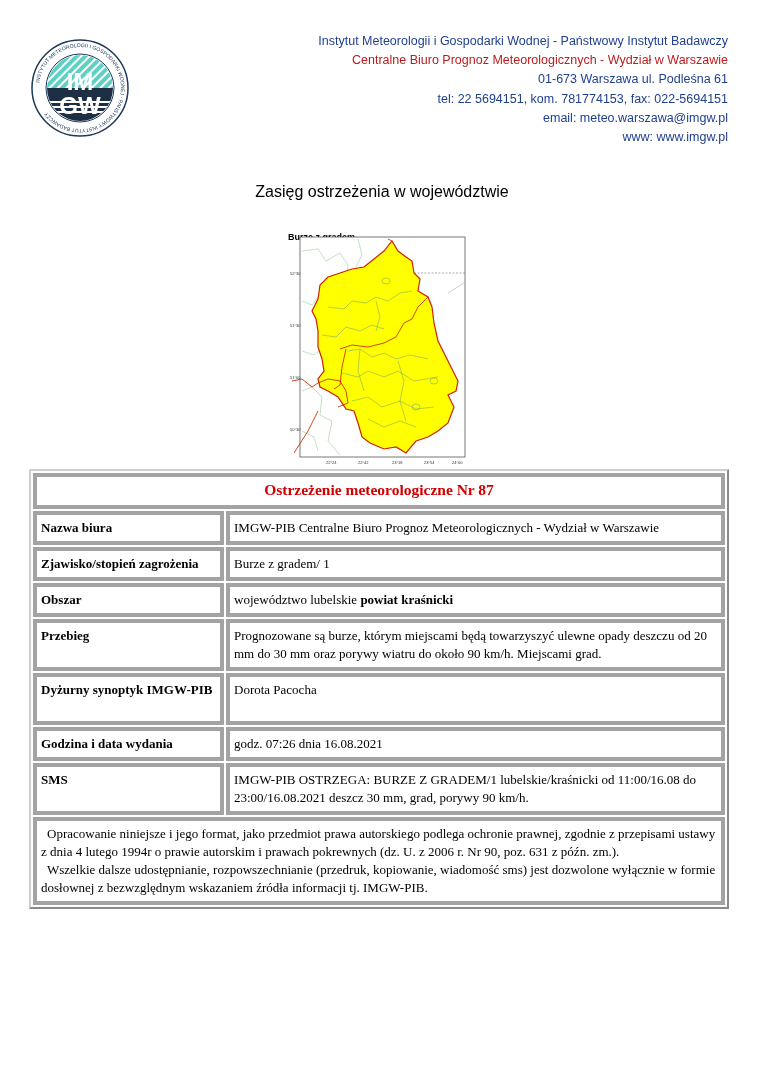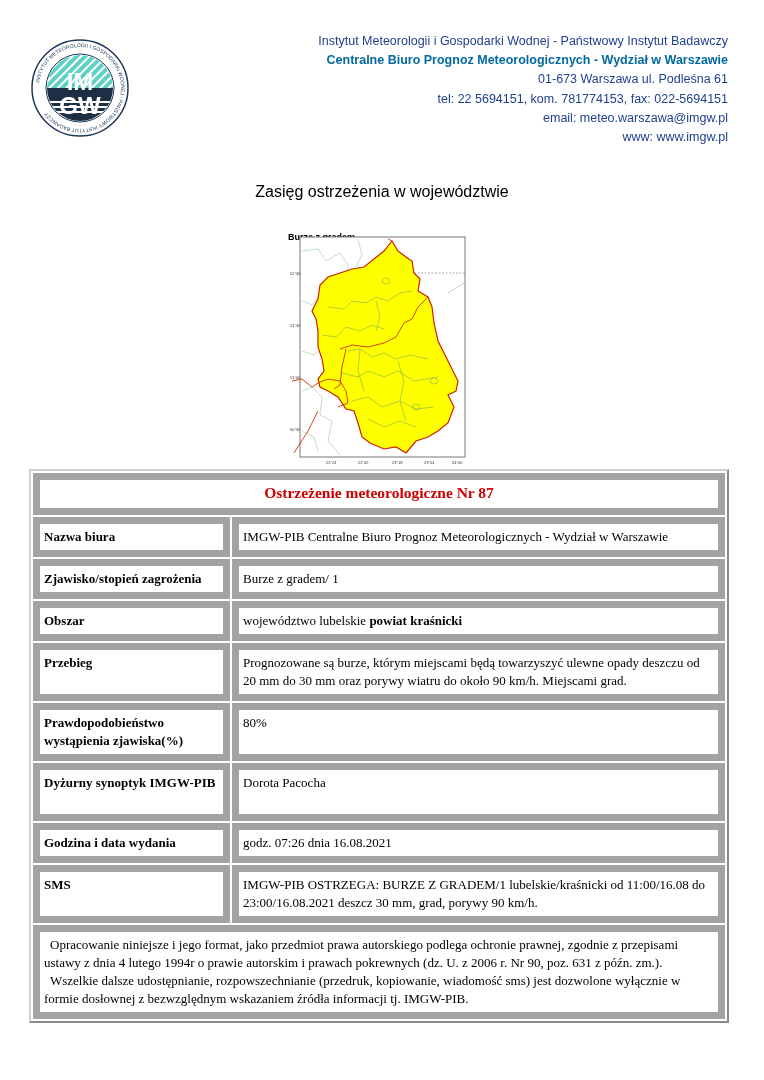--- a/index.html
+++ b/index.html
@@ -1,25 +1,25 @@
 <!DOCTYPE html>
 <html><head>
 <meta charset="utf-8">
 <style>
   html, body { margin:0; padding:0; background:#ffffff; }
   body { width:764px; height:1080px; position:relative; overflow:hidden; font-family:"Liberation Serif", serif; color:#000; }
   .logo { position:absolute; left:30px; top:38px; width:100px; height:100px; }
   .header { position:absolute; right:36px; top:32px; text-align:right; font-family:"Liberation Sans", sans-serif; font-size:12.5px; line-height:19.2px; color:#1f3f8f; }
-  .header .bold { font-weight:bold; color:#0369a1; }
+  .header .bold { font-weight:normal; color:#b91c1c; }
   .map-title { position:absolute; left:0; width:764px; top:183px; text-align:center; font-family:"Liberation Sans", sans-serif; font-size:16px; color:#000; }
   .map-wrap { position:absolute; left:288px; top:215px; width:190px; height:260px; }
   .map-sub { position:absolute; left:0; width:190px; top:17px; text-align:left; font-family:"Liberation Sans", sans-serif; font-size:9px;font-weight:bold; }
   .map-svg { position:absolute; left:0; top:16px; }
   table.warn { position:absolute; left:29px; top:469px; width:700px; border-collapse:separate; border-spacing:2px; border:2px solid #8a8a8a; border-top-color:#cfcfcf; border-left-color:#cfcfcf; font-size:13px; }
-  table.warn td { border:7px solid #a3a3a3; padding:4px 4px; vertical-align:top; line-height:18px; }
+  table.warn td { border:4px solid #a3a3a3; padding:4px 4px; vertical-align:top; line-height:18px; }
   td.title { text-align:center; color:#d00000; font-weight:bold; font-size:15.5px; padding:8px 4px; height:20px; vertical-align:middle; }
   td.lbl { font-weight:bold; width:175px; }
   td.val { }
   td.note { padding:4px 6px;margin-top:9px; }
   .indent { display:inline-block; width:6px; }
 </style>
 </head>
 <body>
 
 <div class="logo">
@@ -133,24 +133,20 @@
   </tr>
   <tr>
     <td class="lbl">Obszar</td>
     <td class="val"><span>województwo lubelskie </span><b>powiat kraśnicki</b></td>
   </tr>
   <tr>
     <td class="lbl">Przebieg</td>
     <td class="val">Prognozowane są burze, którym miejscami będą towarzyszyć ulewne opady deszczu od 20 mm do 30 mm oraz porywy wiatru do około 90 km/h. Miejscami grad.</td>
   </tr>
   <tr>
-    <td class="lbl">Prawdopodobieństwo wystąpienia zjawiska(%)</td>
-    <td class="val">80%</td>
-  </tr>
-  <tr>
     <td class="lbl" style="height:36px">Dyżurny synoptyk IMGW-PIB</td>
     <td class="val">Dorota Pacocha</td>
   </tr>
   <tr>
     <td class="lbl">Godzina i data wydania</td>
     <td class="val">godz. 07:26 dnia 16.08.2021</td>
   </tr>
   <tr>
     <td class="lbl">SMS</td>
     <td class="val">IMGW-PIB OSTRZEGA: BURZE Z GRADEM/1 lubelskie/kraśnicki od 11:00/16.08 do 23:00/16.08.2021 deszcz 30 mm, grad, porywy 90 km/h.</td>

